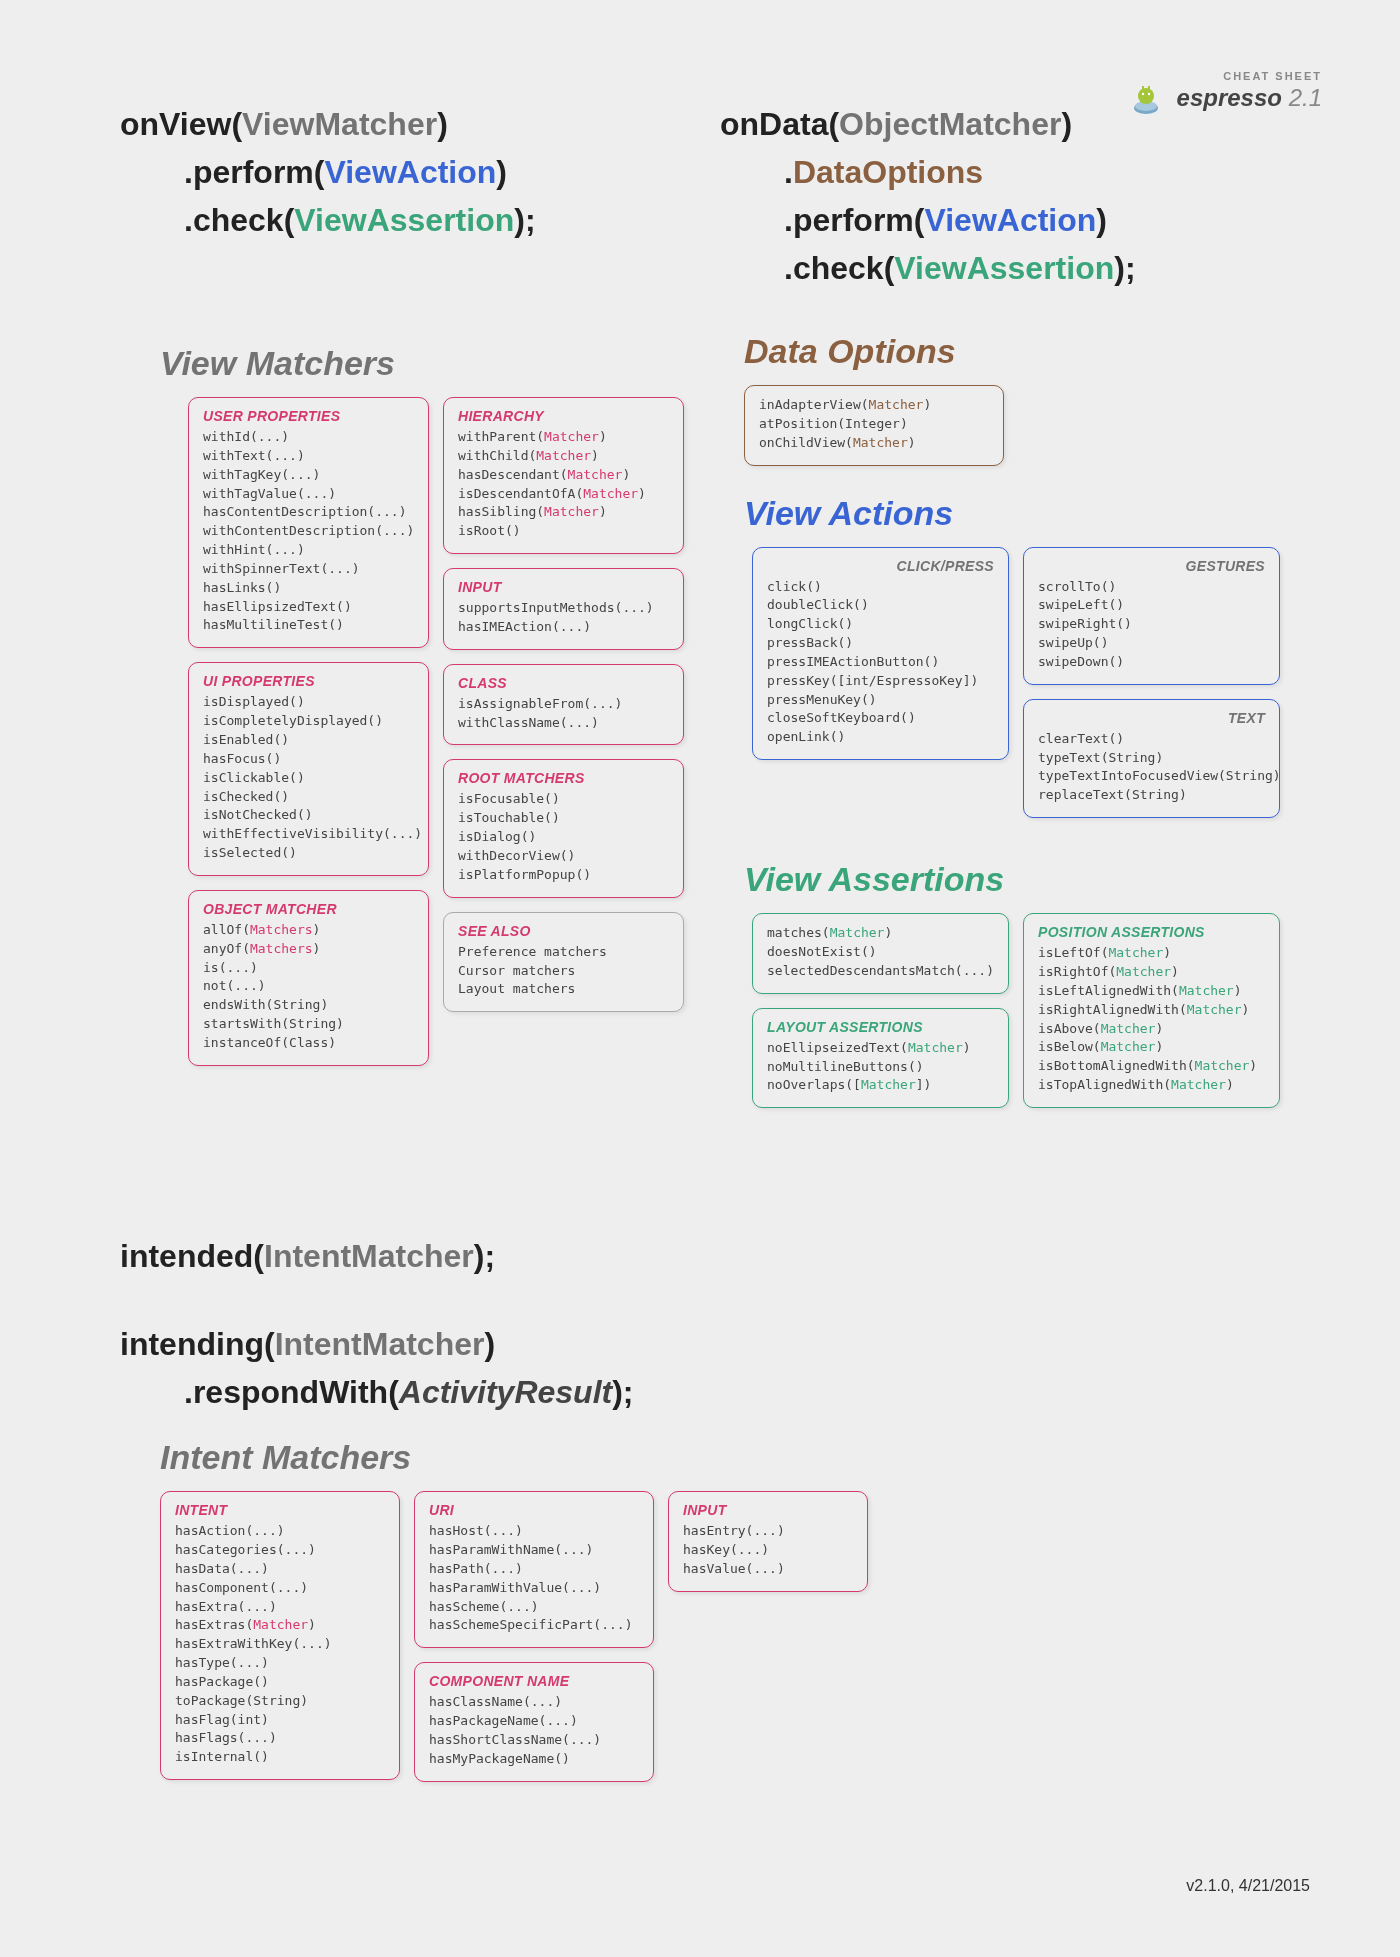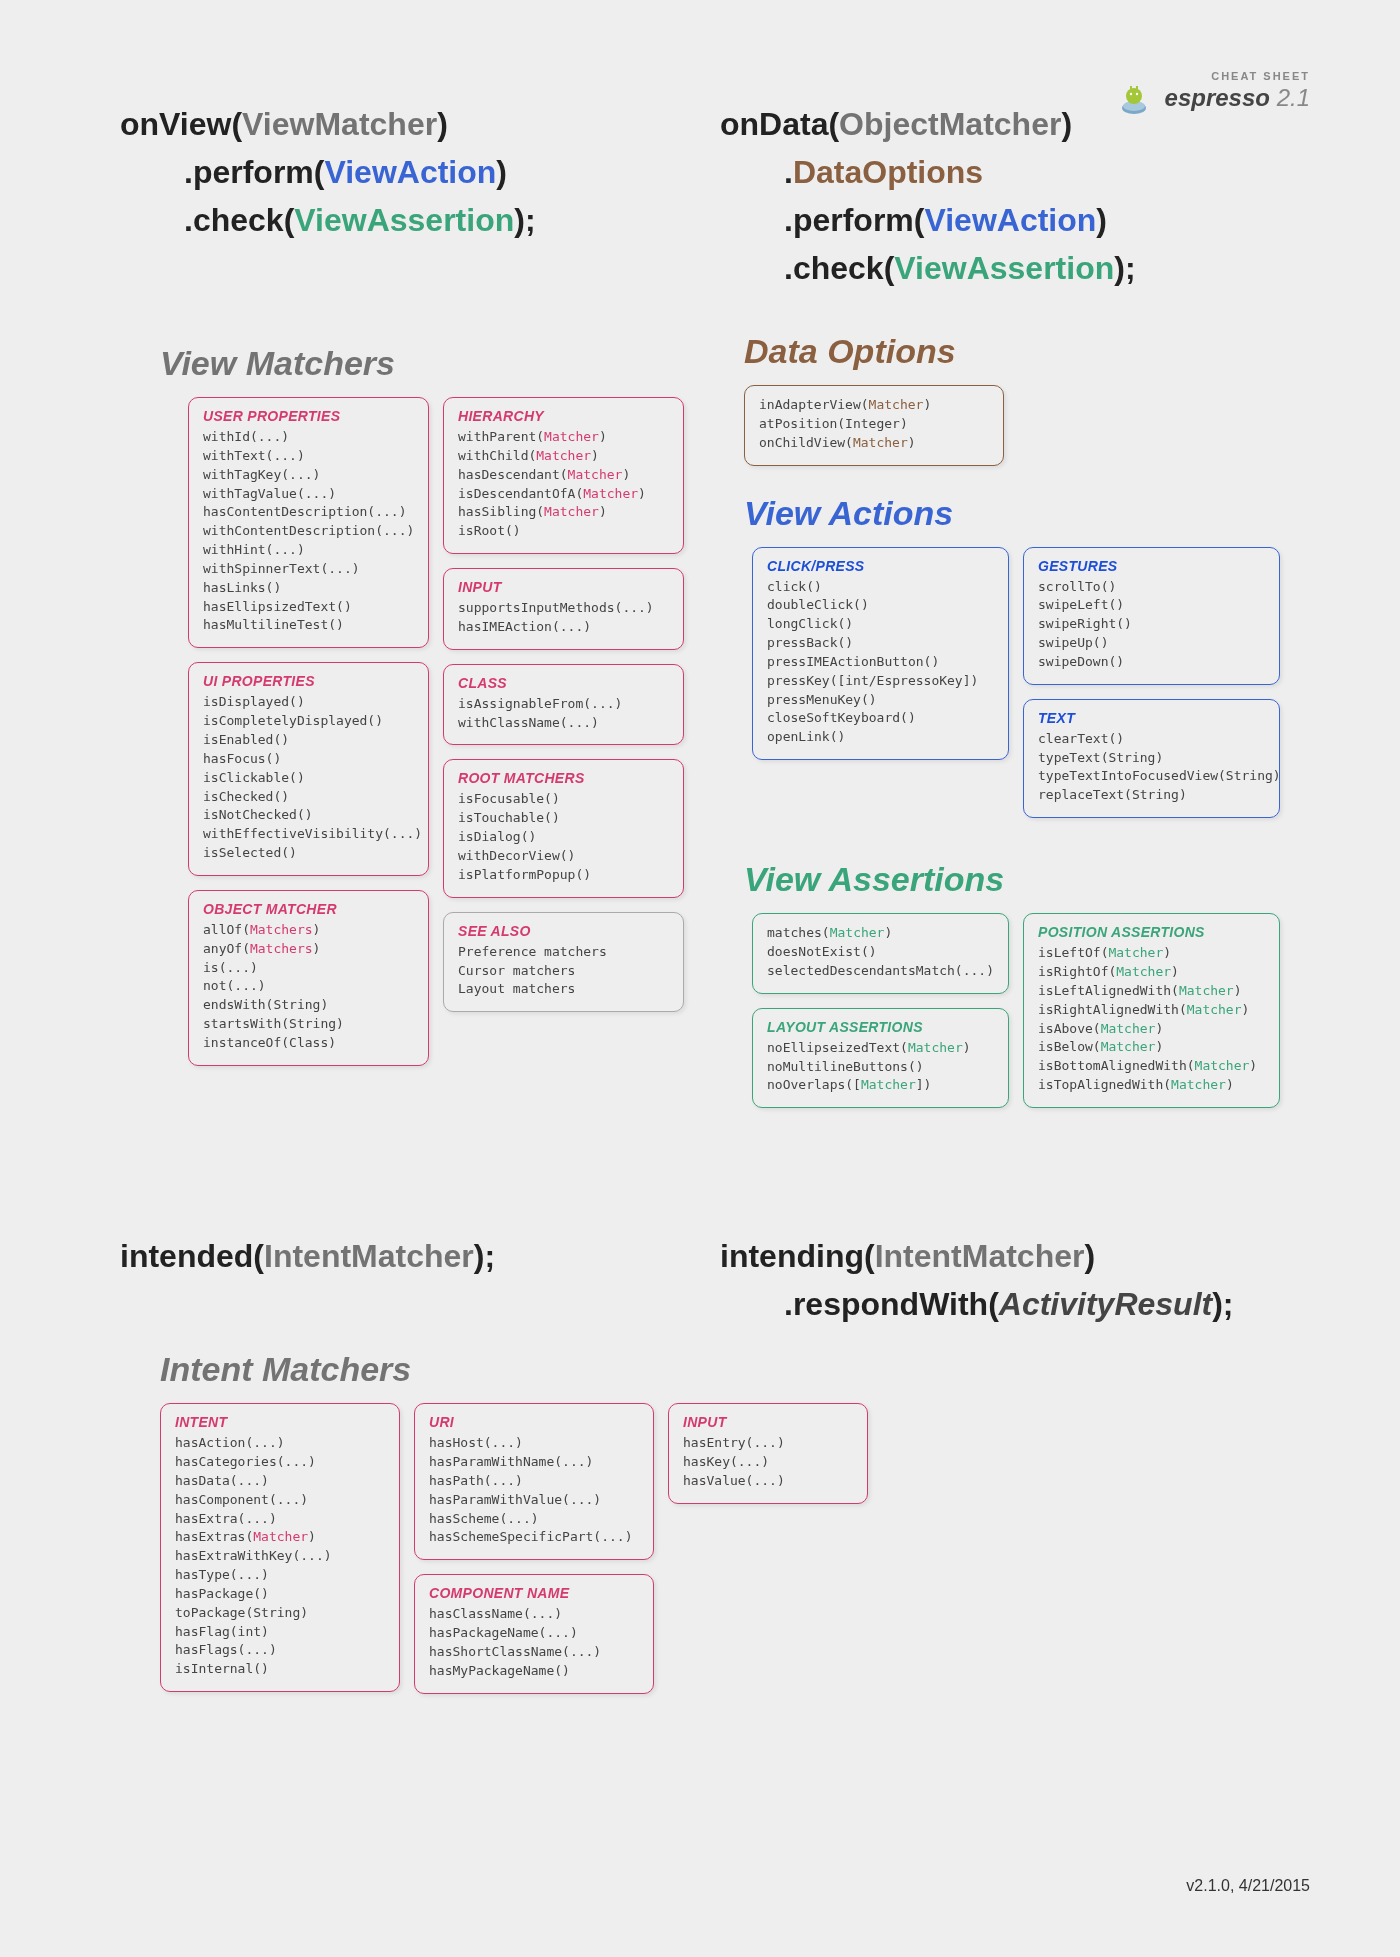--- a/index.html
+++ b/index.html
@@ -61,30 +61,30 @@
   .m-green { color: #3aa57a; }
   .m-brown { color: #8a6040; }
 
   .b-red   { border-color: #d53a6f; }
   .b-blue  { border-color: #3964d4; }
   .b-green { border-color: #3aa57a; }
   .b-brown { border-color: #8a6040; }
   .b-gray  { border-color: #aaa; }
 
   .t-red   { color: #d53a6f; }
-  .t-blue  { color: #1d4ed8; }
+  .t-blue  { color: #737373; text-align: right; }
   .t-green { color: #3aa57a; }
 
   .cols2 { display: flex; gap: 14px; margin-left: 28px; }
   .cols2 > div { flex: 1; min-width: 0; }
 
   .logo {
     position: absolute;
     top: 70px;
-    right: 90px;
+    right: 78px;
     text-align: right;
   }
   .logo-top {
     font-size: 11px;
     letter-spacing: 2px;
     color: #888;
     font-weight: bold;
   }
   .logo-main {
     font-size: 24px;
@@ -307,21 +307,21 @@
 isAbove(<span class="m-green">Matcher</span>)
 isBelow(<span class="m-green">Matcher</span>)
 isBottomAlignedWith(<span class="m-green">Matcher</span>)
 isTopAlignedWith(<span class="m-green">Matcher</span>)</pre>
         </div>
       </div>
     </div>
   </div>
 </div>
 
-<div class="row" style="margin-top:110px;">
+<div class="row" style="margin-top:110px;flex-direction:column;">
   <div class="col">
     <div class="api-line">
       <span class="c-black">intended</span><span class="c-black">(</span><span class="c-red">IntentMatcher</span><span class="c-black">)</span><span class="c-black">;</span>
     </div>
   </div>
   <div class="col">
     <div class="api-line">
       <span class="c-black">intending</span><span class="c-black">(</span><span class="c-red">IntentMatcher</span><span class="c-black">)</span>
     </div>
     <div class="api-line indent">

